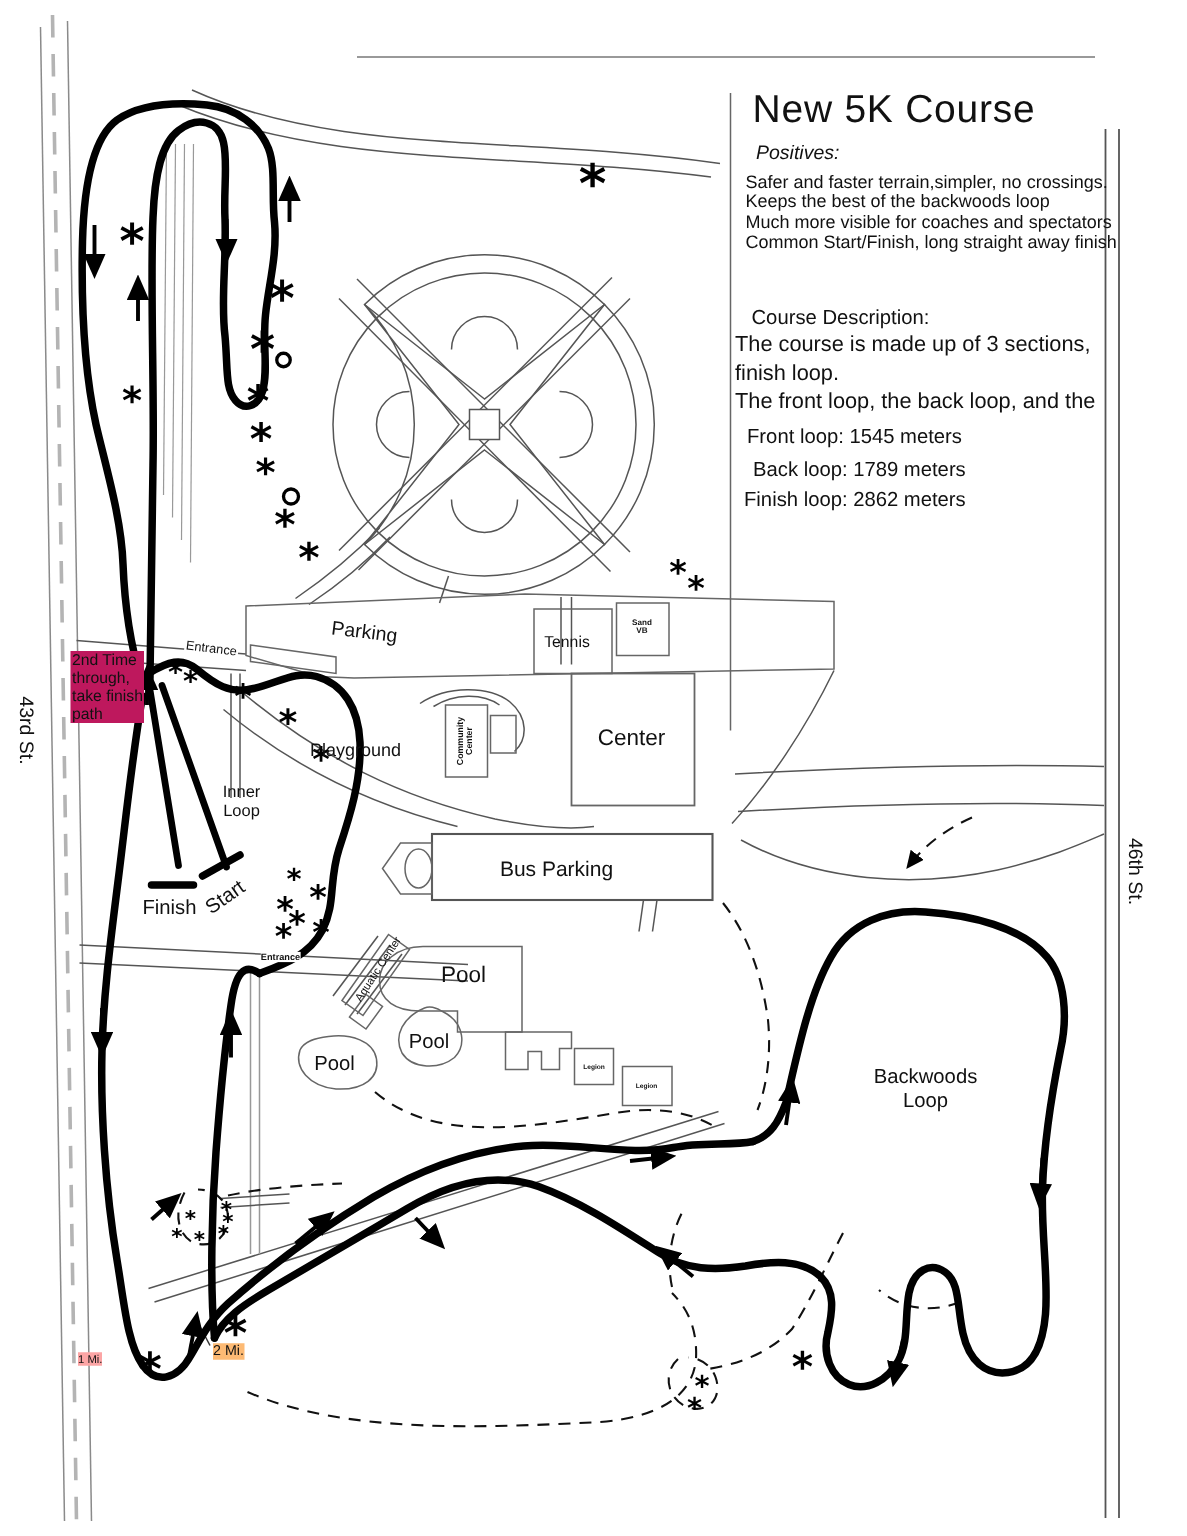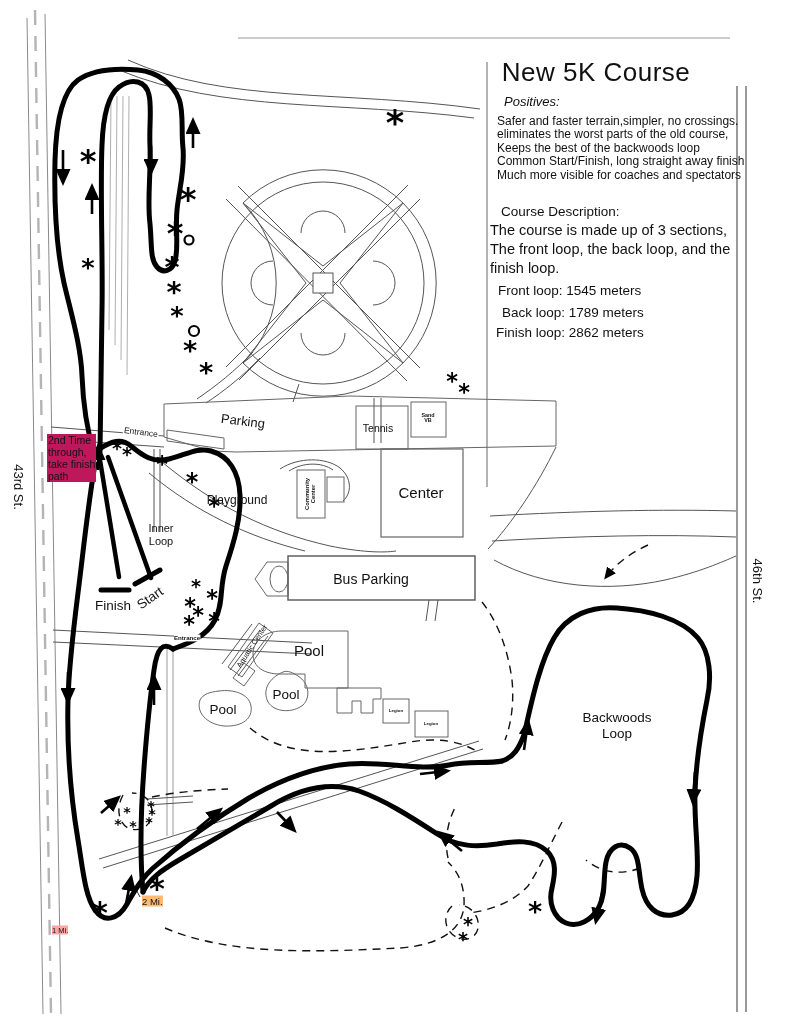--- a/index.html
+++ b/index.html
@@ -195,30 +195,29 @@
         <line x1="602" y1="893" x2="596" y2="921" stroke="#000" stroke-width="2.6" marker-end="url(#ah)"></line>
         <line x1="462" y1="851" x2="440" y2="833" stroke="#000" stroke-width="2.6" marker-end="url(#ah)"></line>
         <line x1="101" y1="813" x2="118" y2="798" stroke="#000" stroke-width="2.6" marker-end="url(#ah)"></line>
       </g>
 </svg>
 
 <div class="panel-title">New 5K Course</div>
 <div class="lbl" style="left:504px;top:94px;font-size:13px;font-style:italic;">Positives:</div>
 <div class="lbl" style="left:497px;top:115px;">
   <div class="pos-line">Safer and faster terrain,simpler, no crossings.</div>
-  <div class="pos-line">eliminates the worst parts of the old course,</div>
   <div class="pos-line">Keeps the best of the backwoods loop</div>
+  <div class="pos-line">Much more visible for coaches and spectators</div>
   <div class="pos-line">Common Start/Finish, long straight away finish</div>
-  <div class="pos-line">Much more visible for coaches and spectators</div>
 </div>
 <div class="lbl" style="left:501px;top:204px;font-size:13.5px;">Course Description:</div>
 <div class="lbl" style="left:490px;top:221px;">
   <div class="desc-line">The course is made up of 3 sections,</div>
+  <div class="desc-line">finish loop.</div>
   <div class="desc-line">The front loop, the back loop, and the</div>
-  <div class="desc-line">finish loop.</div>
 </div>
 <div class="lbl" style="left:498px;top:283px;font-size:13.5px;">Front loop: 1545 meters</div>
 <div class="lbl" style="left:502px;top:305px;font-size:13.5px;">Back loop: 1789 meters</div>
 <div class="lbl" style="left:496px;top:325px;font-size:13.5px;">Finish loop: 2862 meters</div>
 
 <div class="lbl" style="left:18px;top:487px;font-size:13px;transform:translate(-50%,-50%) rotate(90deg);">43rd St.</div>
 <div class="lbl" style="left:757px;top:581px;font-size:13px;transform:translate(-50%,-50%) rotate(90deg);">46th St.</div>
 
 <div class="lbl" style="left:141px;top:432px;font-size:8.5px;transform:translate(-50%,-50%) rotate(7deg);background:#fff;padding:0 1px;">Entrance</div>
 <div class="lbl" style="left:187px;top:638px;font-size:9px;font-weight:bold;transform:translate(-50%,-50%) scale(0.68);background:#fff;">Entrance</div>
@@ -262,16 +261,16 @@
 <div class="lbl" style="left:431px;top:724px;font-size:8px;font-weight:bold;transform:translate(-50%,-50%) scale(0.55);">Legion</div>
 
 <div class="lbl ctr stack" style="left:617px;top:726px;font-size:13.5px;line-height:16px;">
   <div>Backwoods</div>
   <div>Loop</div>
 </div>
 
 <div class="lbl ctr" style="left:113px;top:605px;font-size:13.5px;">Finish</div>
 <div class="lbl" style="left:150px;top:598px;font-size:13.5px;transform:translate(-50%,-50%) rotate(-35deg);">Start</div>
 
-<div class="lbl" style="left:52px;top:930px;font-size:7.5px;transform:translate(0,-50%);background:#fca5a5;">1 Mi.</div>
+<div class="lbl" style="left:52px;top:906px;font-size:7.5px;transform:translate(0,-50%);background:#fca5a5;">1 Mi.</div>
 <div class="lbl" style="left:142px;top:901px;font-size:9.5px;transform:translate(0,-50%);background:#fdba74;">2 Mi.</div>
 
 </div>
 
 </body></html>

